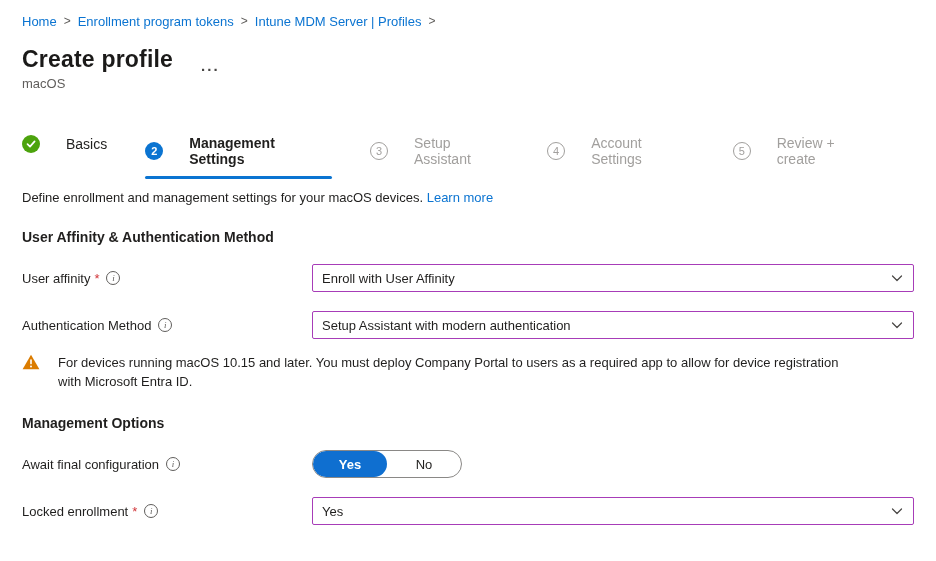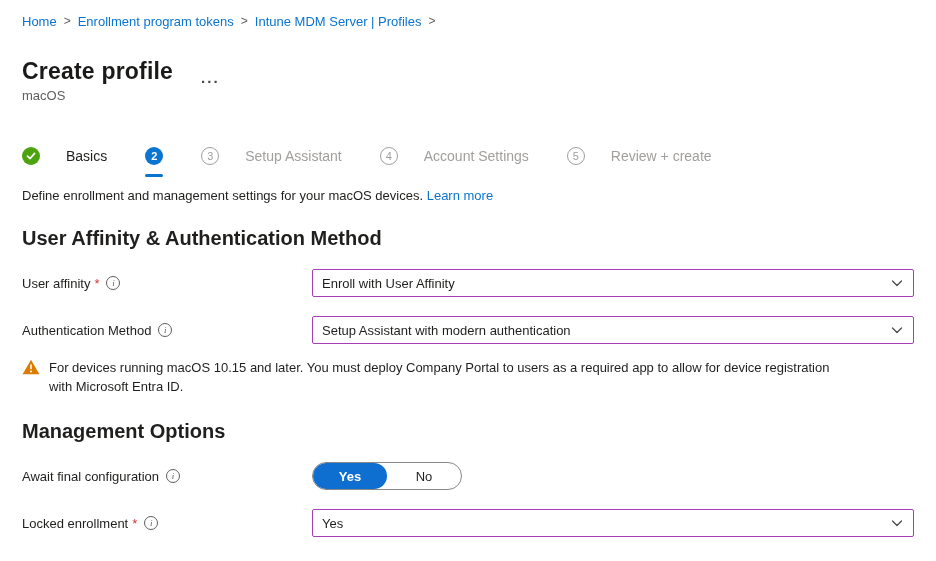--- a/index.html
+++ b/index.html
@@ -6,21 +6,21 @@
   html, body { width: 936px; height: 561px; background: #ffffff; overflow: hidden; }
   body { font-family: "Liberation Sans", "DejaVu Sans", sans-serif; color: #201f1e; }
   .page { padding: 14px 22px 0 22px; }
 
   
   .breadcrumb { font-size: 13px; display: flex; gap: 7px; white-space: nowrap; }
   .breadcrumb a { color: #0b74d1; text-decoration: none; cursor: pointer; }
   .breadcrumb .sep { color: #605e5c; font-size: 12px; }
 
   
-  .title-row { margin-top: 29px; display: flex; align-items: flex-end; }
+  .title-row { margin-top: 17px; display: flex; align-items: flex-end; }
   .page-title { font-size: 23px; font-weight: bold; color: #1b1a19; letter-spacing: 0.2px; }
   .more-dots { margin-left: 28px; color: #484644; font-size: 15px; font-weight: bold; letter-spacing: 2px; line-height: 1; cursor: pointer; padding-top: 6px; }
   .subtitle { margin-top: 3px; font-size: 13px; color: #605e5c; }
 
   
   .tabs { margin-top: 44px; display: flex; align-items: flex-start; }
   .tab { display: flex; flex-direction: column; margin-right: 38px; cursor: pointer; }
   .tab-main { display: flex; align-items: center; gap: 26px; padding-bottom: 9px; }
   .tab-label { font-size: 14px; color: #201f1e; }
   .tab.active .tab-label { font-weight: bold; }
@@ -30,35 +30,35 @@
   .badge { width: 18px; height: 18px; border-radius: 50%; display: flex; align-items: center; justify-content: center; font-size: 11px; flex: 0 0 18px; }
   .badge.filled { background: #0b74d1; color: #ffffff; font-weight: bold; }
   .badge.outline { border: 1px solid #a19f9d; color: #a19f9d; }
   .check-circle { width: 18px; height: 18px; border-radius: 50%; background: #4ca30d; display: flex; align-items: center; justify-content: center; flex: 0 0 18px; }
 
   
   .desc { margin-top: 11px; font-size: 13px; color: #201f1e; }
   .desc a { color: #0b74d1; text-decoration: none; cursor: pointer; }
 
   
-  .section-heading { margin-top: 24px; font-size: 20px; font-weight: bold; color: #201f1e; }
+  .section-heading { margin-top: 24px; font-size: 14px; font-weight: bold; color: #201f1e; }
 
   
   .field-row { display: flex; align-items: center; margin-top: 19px; min-height: 28px; }
   .field-label { width: 290px; flex: 0 0 290px; font-size: 13px; color: #201f1e; display: flex; align-items: center; }
   .req { color: #d13438; margin-left: 4px; }
   .info-icon { margin-left: 7px; width: 14px; height: 14px; border: 1px solid #605e5c; border-radius: 50%; color: #605e5c; font-size: 9px; font-style: italic; font-family: "Liberation Serif", serif; display: inline-flex; align-items: center; justify-content: center; cursor: pointer; }
 
   
   .dropdown { width: 660px; height: 28px; border: 1.6px solid #a73cb8; border-radius: 2px; background: #fff; display: flex; align-items: center; padding: 0 9px; font-size: 13px; cursor: pointer; justify-content: space-between; }
   .dropdown .value { color: #201f1e; }
   .chev { width: 14px; height: 14px; flex: 0 0 14px; }
 
   
-  .warning { margin-top: 14px; display: flex; gap: 9px; }
+  .warning { margin-top: 14px; display: flex; gap: 18px; }
   .warn-icon { flex: 0 0 18px; padding-top: 1px; }
   .warn-text { font-size: 13px; line-height: 19px; max-width: 800px; color: #201f1e; }
 
   
   .toggle { width: 150px; height: 28px; border: 1px solid #8a8886; border-radius: 14px; display: flex; align-items: center; overflow: hidden; cursor: pointer; background: #fff; }
   .toggle-opt { flex: 1; height: 100%; display: flex; align-items: center; justify-content: center; font-size: 13px; color: #201f1e; }
   .toggle-opt.selected { background: #0f6fd0; color: #ffffff; border-radius: 14px; font-weight: bold; }
 </style>
 </head>
 <body>
@@ -90,20 +90,21 @@
             </svg>
         </span>
         <span class="tab-label">Basics</span>
       </div>
       <div class="tab-underline"></div>
     </div>
 
     <div class="tab active">
       <div class="tab-main">
         <span class="badge filled">2</span>
+        <span class="tab-label">Management Settings</span>
       </div>
       <div class="tab-underline"></div>
     </div>
 
     <div class="tab upcoming">
       <div class="tab-main">
         <span class="badge outline">3</span>
         <span class="tab-label">Setup Assistant</span>
       </div>
       <div class="tab-underline"></div>

